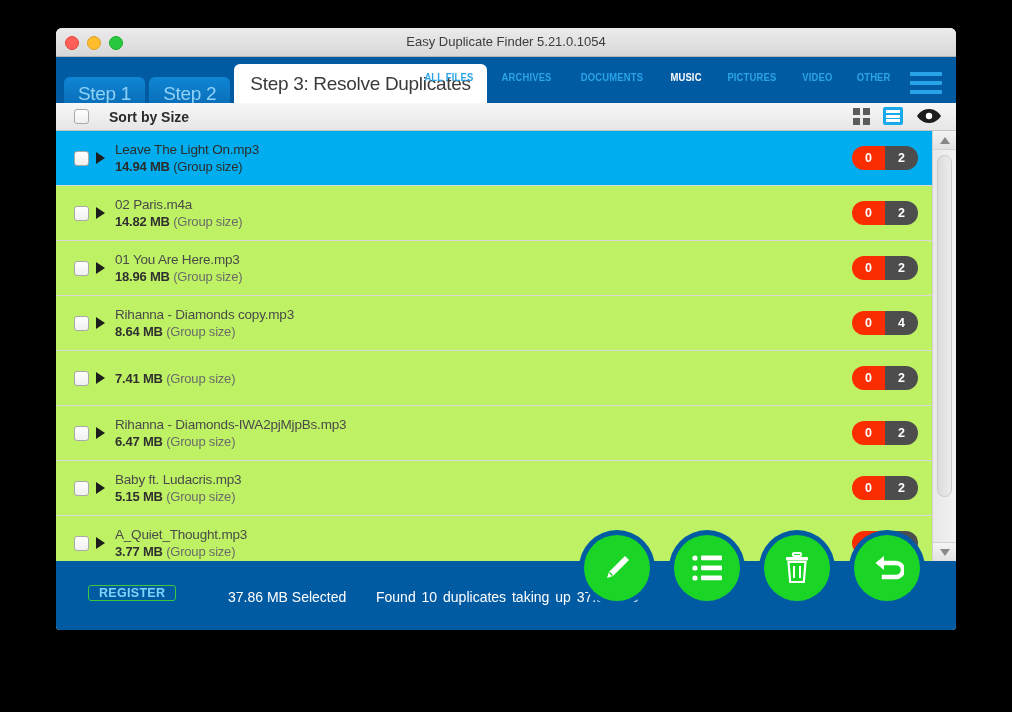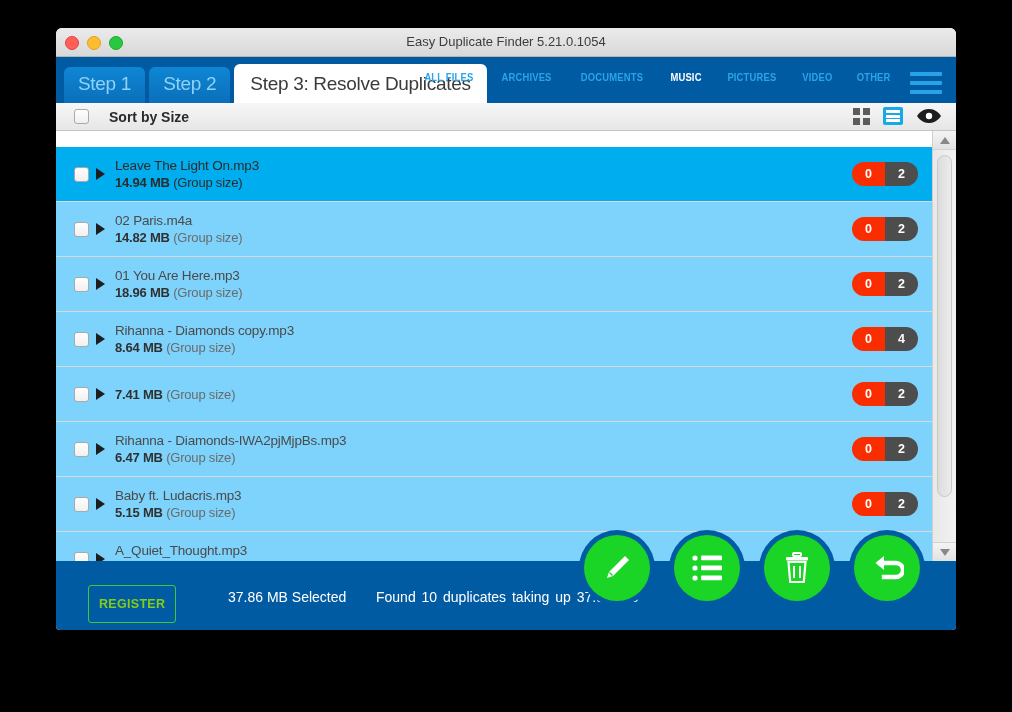--- a/index.html
+++ b/index.html
@@ -64,21 +64,21 @@
   }
   .steps {
     position: absolute;
     left: 8px;
     bottom: 0;
     display: flex;
     align-items: flex-end;
     gap: 4px;
   }
   .step {
-    height: 36px;
+    height: 26px;
     line-height: 34px;
     padding: 0 14px;
     border-radius: 6px 6px 0 0;
     font-size: 19px;
     color: #8fd2f7;
     background: linear-gradient(to bottom, #0e86d4 0%, #0b6fba 100%);
     white-space: nowrap;
     letter-spacing: -0.3px;
   }
   .step.active {
@@ -187,29 +187,28 @@
     height: 430px;
     background: #ffffff;
     overflow: hidden;
   }
   .list {
     position: absolute;
     left: 0; top: 0;
     right: 24px;
     bottom: 0;
     overflow: hidden;
-    margin-top: 16px;
   }
   .row {
     position: relative;
     height: 55px;
     border-bottom: 1px solid #d9d9d9;
     display: flex;
     align-items: center;
-    background: #7dd3fc;
+    background: #bef264;
     box-sizing: border-box;
   }
   .row.selected { background: #00adee; }
   .row .chk { margin-left: 18px; }
   .tri {
     margin-left: 7px;
     width: 0; height: 0;
     border-left: 9px solid #1d1d1d;
     border-top: 6px solid transparent;
     border-bottom: 6px solid transparent;
@@ -304,24 +303,24 @@
   
   .footer {
     position: relative;
     height: 71px;
     background: #005ba3;
   }
   .register {
     position: absolute;
     left: 32px;
     top: 24px;
-    padding: 11px 10px;
+    padding: 0 10px;
     border: 1px solid #3cc93c;
     border-radius: 3px;
-    color: #84cc16;
+    color: #7dd3fc;
     font-size: 12.5px;
     font-weight: bold;
     letter-spacing: 0.3px;
   }
   .selected-text {
     position: absolute;
     left: 172px;
     top: 28px;
     color: #ffffff;
     font-size: 14px;

